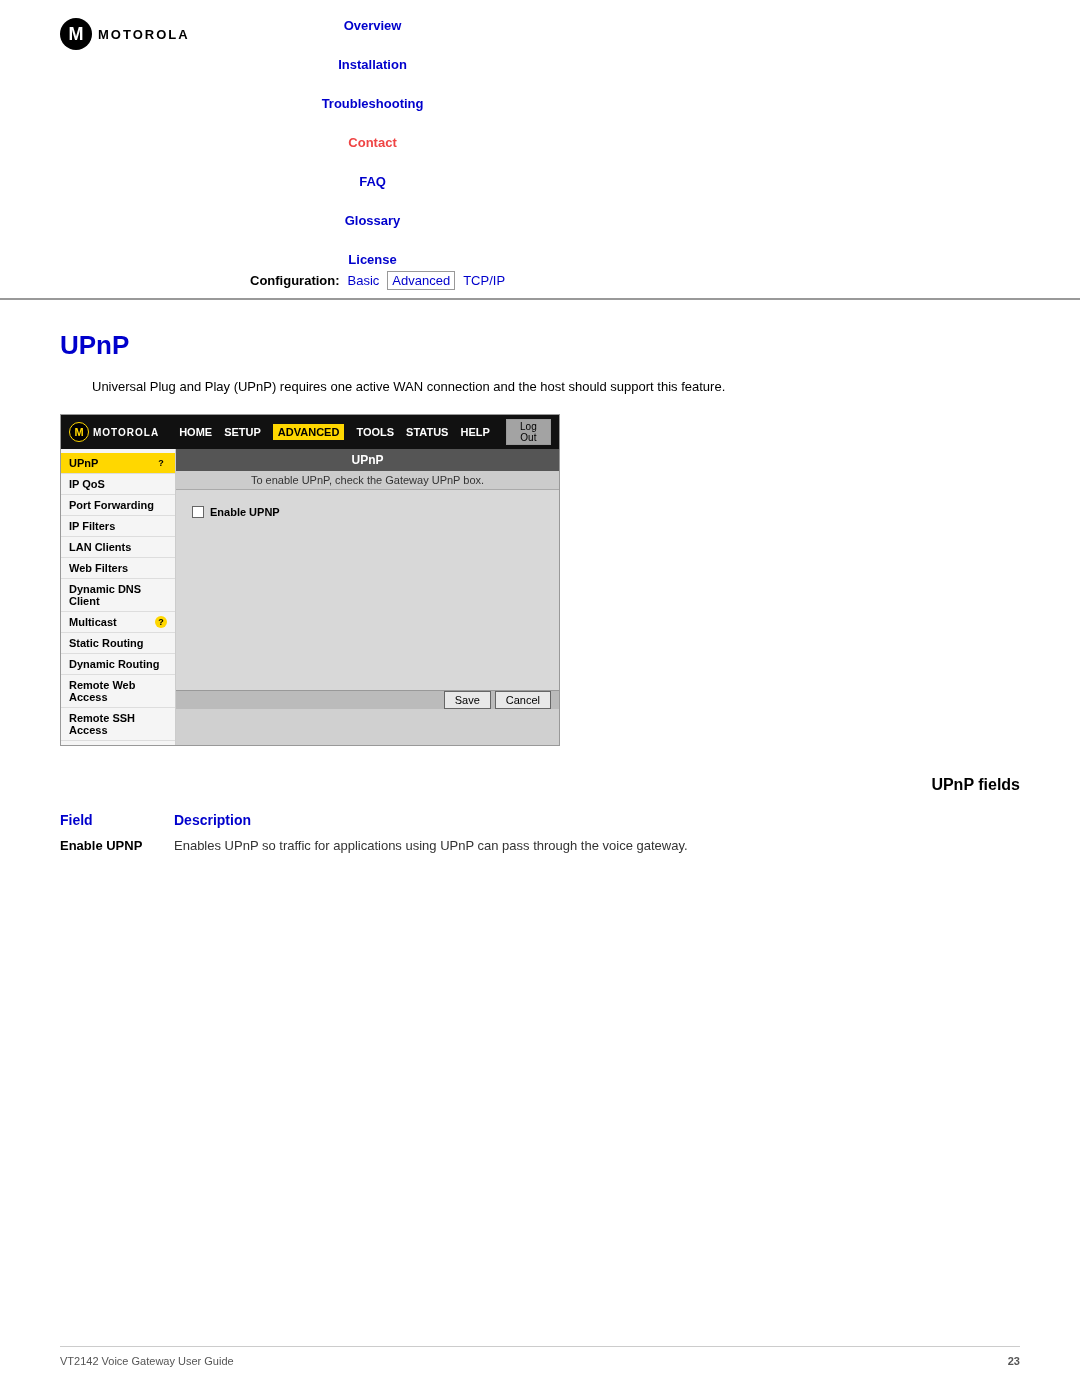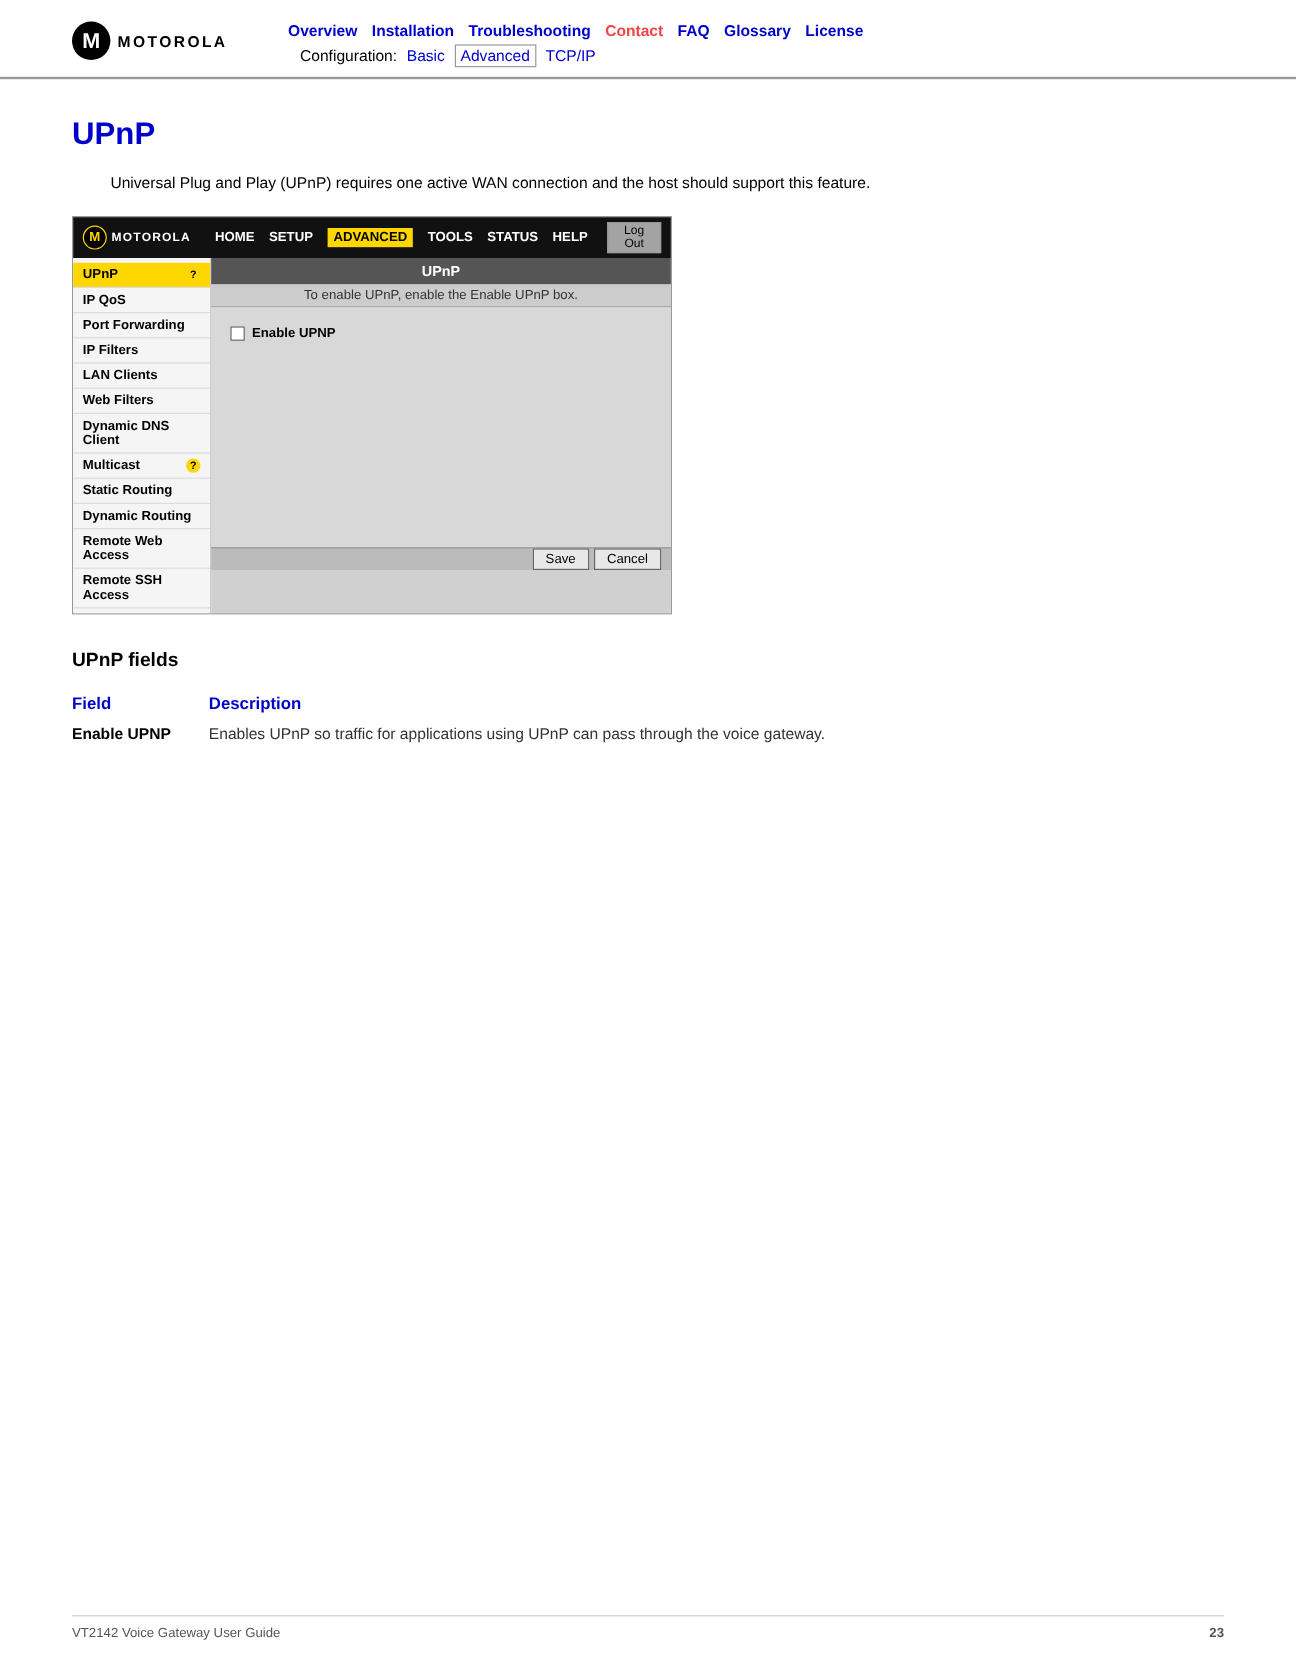--- a/index.html
+++ b/index.html
@@ -51,22 +51,23 @@
       letter-spacing: 2px;
       color: #000;
     }
     .nav-links {
       display: flex;
       flex-direction: column;
       gap: 4px;
     }
     .nav-row1 {
       display: flex;
-      gap: 12px;
-      align-items: center;
+      gap: 24px;
+      align-items: center;
+      flex-direction: column;
     }
     .nav-row2 {
       display: flex;
       gap: 8px;
       align-items: center;
       padding-left: 10px;
     }
     .nav-link {
       color: #00c;
       text-decoration: none;
@@ -75,21 +76,21 @@
       cursor: pointer;
     }
     .nav-link.active-troubleshooting {
       color: #00c;
       font-weight: bold;
     }
     .nav-link.contact { color: #ef4444; }
     .nav-link.faq { color: #00c; }
     .config-label {
       font-size: 13px;
-      font-weight: normal;
+      font-weight: bold;
       color: #000;
     }
     .nav-tab-basic {
       font-size: 13px;
       color: #00c;
       font-weight: normal;
       cursor: pointer;
       text-align: center;
     }
     .nav-tab-advanced {
@@ -291,20 +292,21 @@
 
     
     .fields-section {
       margin-top: 10px;
     }
     .fields-title {
       font-size: 16px;
       font-weight: bold;
       color: #000;
       margin-bottom: 14px;
+      text-align: right;
     }
     .fields-table {
       width: 100%;
       border-collapse: collapse;
     }
     .fields-table th {
       text-align: left;
       padding: 4px 0;
       font-size: 14px;
       font-weight: bold;
@@ -440,21 +442,21 @@
         <div class="sidebar-item">
           <span>Remote Web Access</span>
         </div>
         <div class="sidebar-item">
           <span>Remote SSH Access</span>
         </div>
       </div>
 
       <div class="router-panel">
         <div class="router-panel-header">UPnP</div>
-        <div class="router-panel-subtitle">To enable UPnP, enable the Enable UPnP box.</div>
+        <div class="router-panel-subtitle">To enable UPnP, check the Gateway UPnP box.</div>
         <div class="router-panel-body">
           <div class="enable-upnp-row">
             <div class="enable-upnp-checkbox"></div>
             <span class="enable-upnp-label">Enable UPNP</span>
           </div>
         </div>
         <div class="router-panel-footer">
           <button class="router-btn">Save</button>
           <button class="router-btn">Cancel</button>
         </div>

